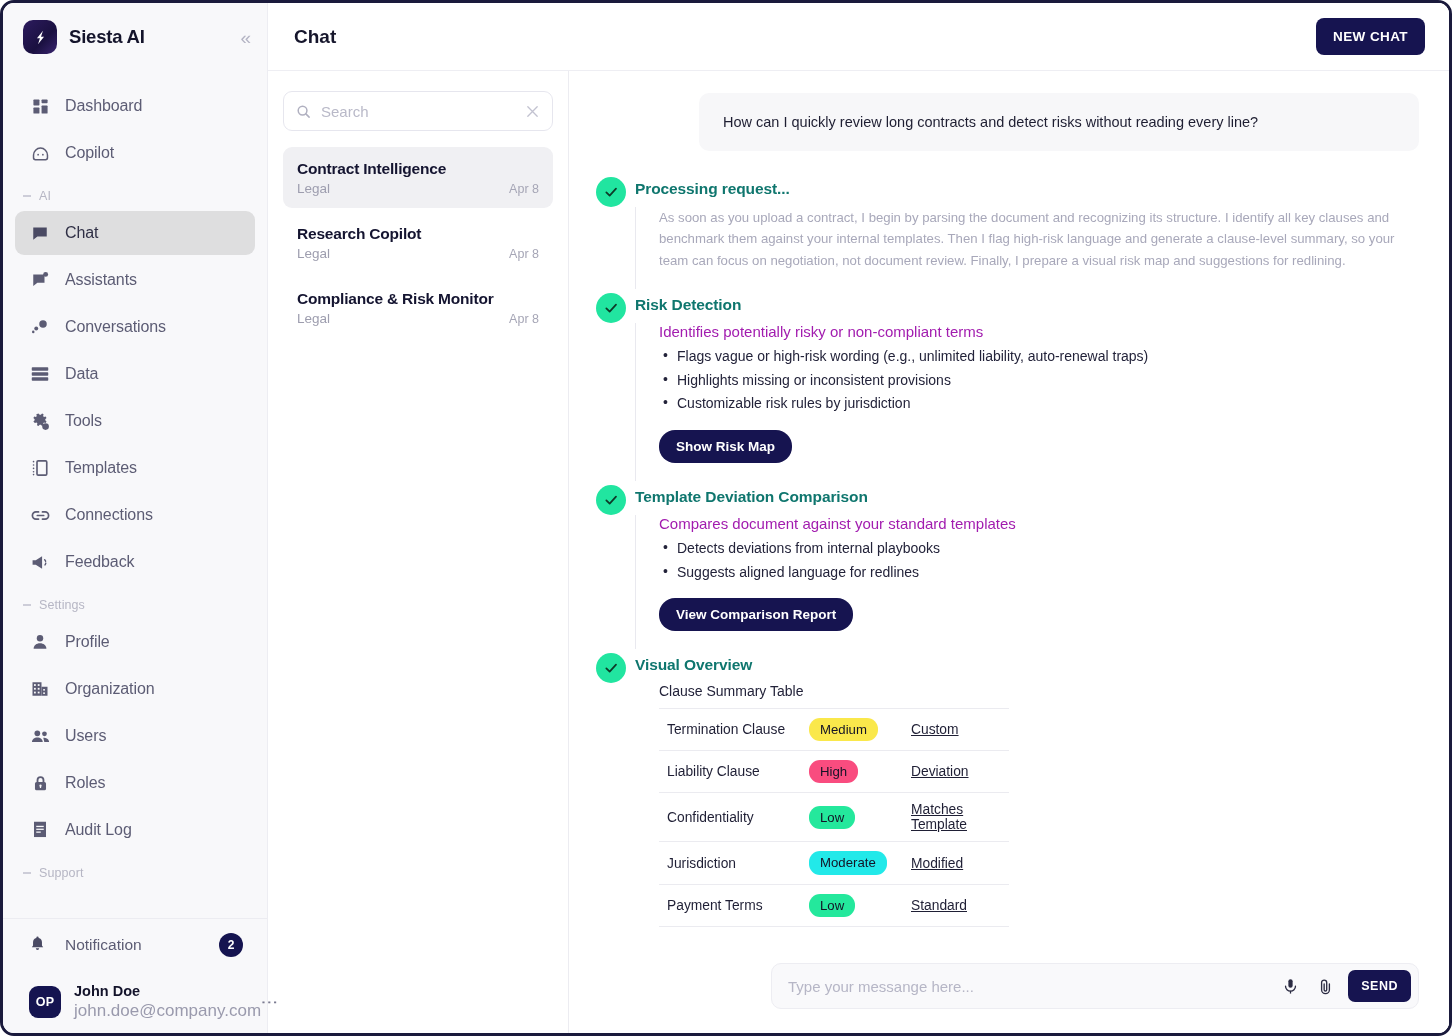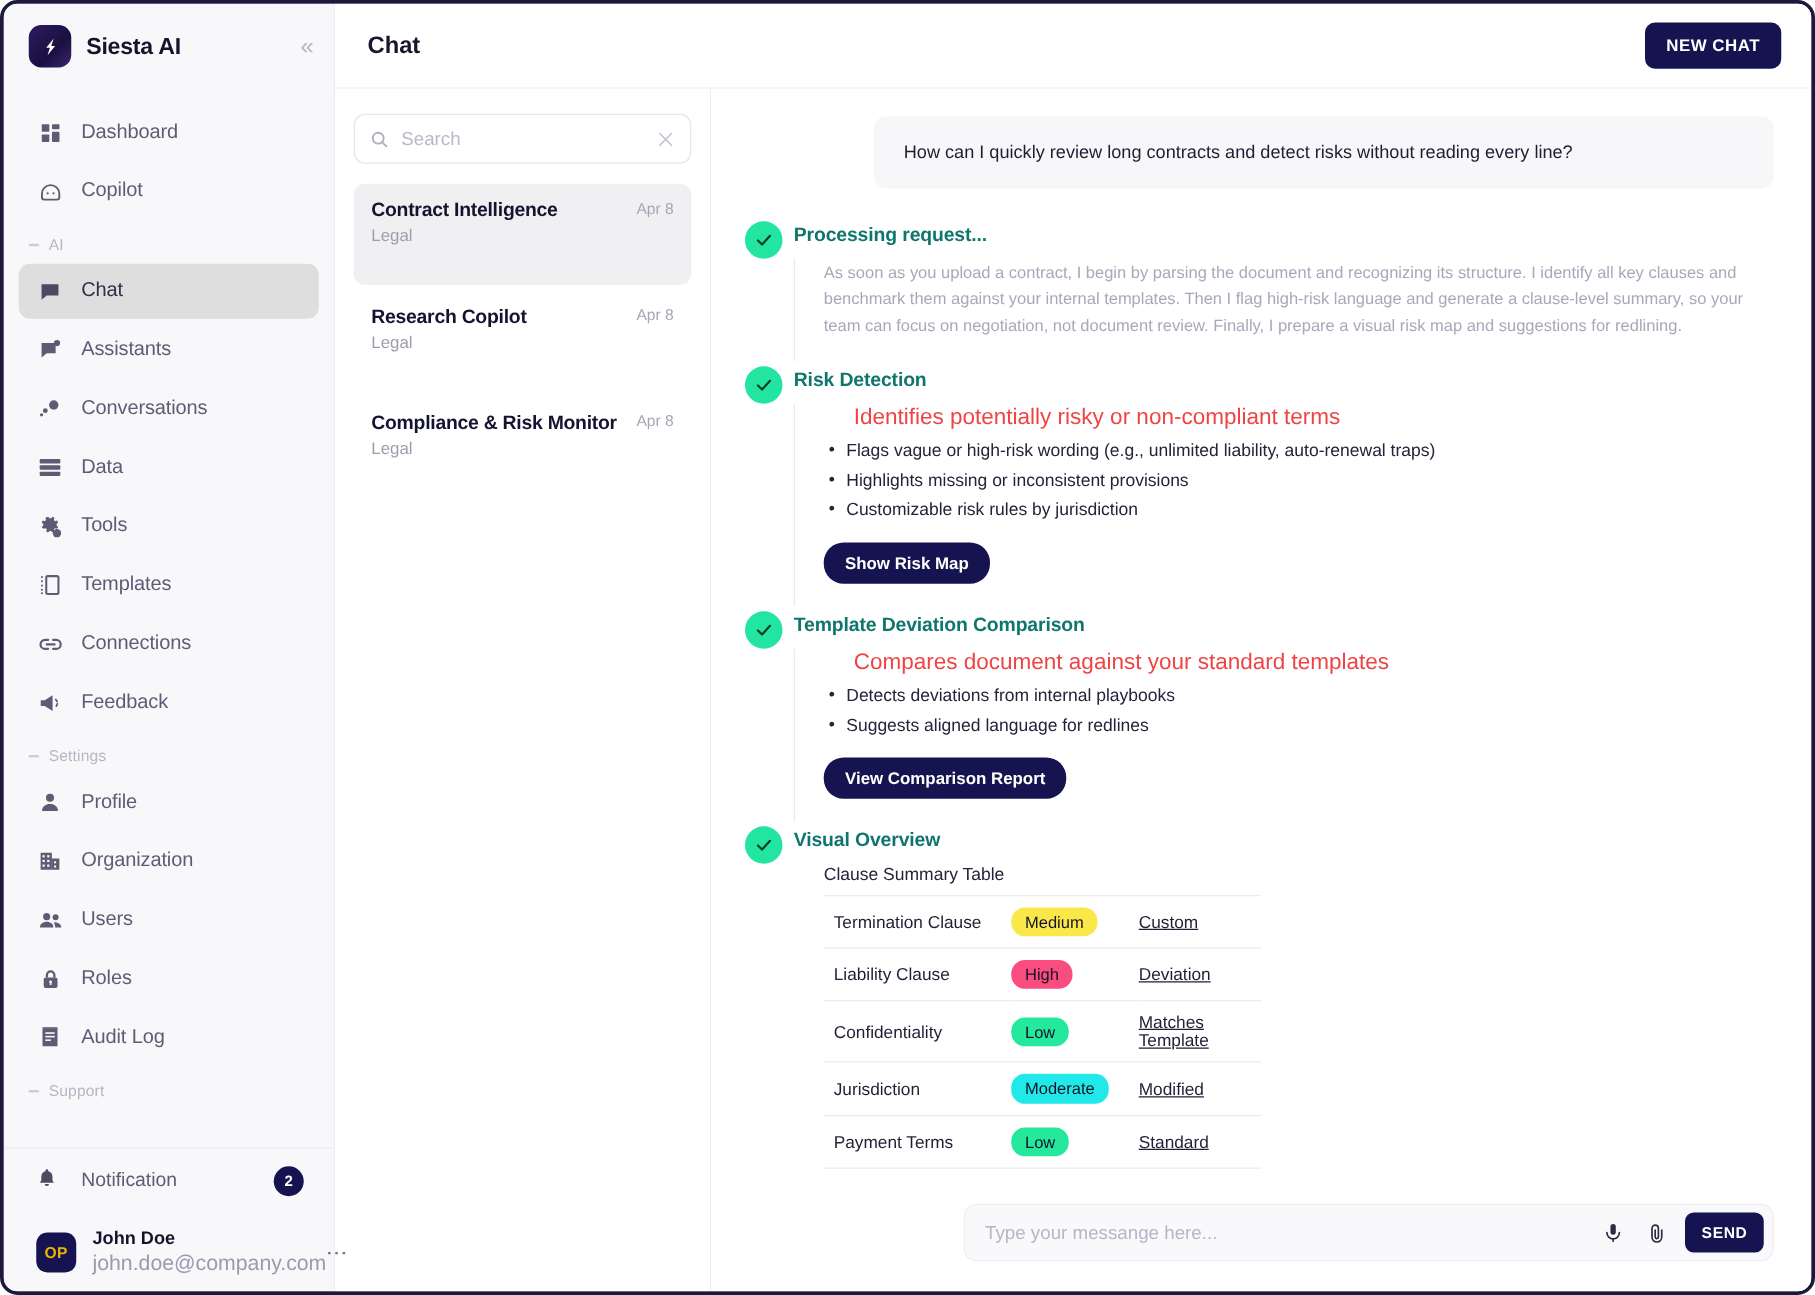--- a/index.html
+++ b/index.html
@@ -90,21 +90,21 @@
     margin-left: auto; width: 24px; height: 24px; border-radius: 50%;
     background: #151450; color: #fff; font-size: 12px; font-weight: bold;
     display: flex; align-items: center; justify-content: center;
   }
   .user-row {
     display: flex; align-items: center; height: 62px;
     padding: 0 22px 0 26px;
   }
   .avatar {
     width: 32px; height: 32px; border-radius: 9px; background: #151450;
-    color: #eab308; font-size: 12.5px; font-weight: bold;
+    color: #ffffff; font-size: 12.5px; font-weight: bold;
     display: flex; align-items: center; justify-content: center;
     flex: 0 0 32px; letter-spacing: 0.3px;
   }
   .user-meta { margin-left: 13px; line-height: 1.25; }
   .user-name { font-size: 14.5px; font-weight: bold; color: #13132a; }
   .user-mail { font-size: 17px; color: #9a9aad; }
   .kebab {
     margin-left: auto; color: #7a7a90; font-size: 17px; line-height: 1;
     cursor: pointer; letter-spacing: 0; writing-mode: vertical-rl;
   }
@@ -144,22 +144,22 @@
   .search-wrap .s-ico { color: #b0b0c0; display:flex; }
   .search-input {
     flex: 1 1 auto; border: none; outline: none;
     font-size: 15px; color: #3a3a50; margin-left: 10px;
     font-family: "Liberation Sans", sans-serif; background: transparent;
   }
   .search-input::placeholder { color: #b9b9c8; }
   .clear-ico { color: #c2c2d0; cursor: pointer; display:flex; }
 
   .conv-item {
-    border-radius: 9px; padding: 13px 14px 32px 14px;
-    display: flex; cursor: pointer; margin-bottom: 4px;
+    border-radius: 9px; padding: 13px 14px 12px 14px;
+    display: flex; cursor: pointer; margin-bottom: 4px; align-items: flex-end;
   }
   .conv-item.active { background: #f0f0f3; }
   .conv-main { flex: 1 1 auto; min-width: 0; }
   .conv-title {
     font-size: 15.5px; font-weight: bold; color: #141430;
     letter-spacing: -0.2px; margin-bottom: 3px;
   }
   .conv-sub { font-size: 13.5px; color: #9d9dae; }
   .conv-date { font-size: 12.5px; color: #a6a6b6; margin-left: 8px; flex:0 0 auto;}
 
@@ -189,21 +189,21 @@
   .step-body { flex: 1 1 auto; min-width: 0; padding-top: 3px; }
   .step-title {
     font-size: 15.5px; font-weight: bold; color: #0f766e;
     letter-spacing: -0.1px; margin-bottom: 9px;
   }
   .step-content { border-left: 1px solid #e9e9ef; padding-left: 23px; padding-bottom: 18px; }
   .step-content.noline { border-left: none; padding-left: 24px; }
   .muted-para {
     font-size: 13.2px; color: #a8a8ba; line-height: 1.62; max-width: 800px;
   }
-  .lead { font-size: 18px; color: #ef4444; margin-bottom: 7px; margin-left: 24px; }
+  .lead { font-size: 15px; color: #a21caf; margin-bottom: 7px; }
   .bullets { list-style: none; }
   .bullets li {
     font-size: 14px; color: #23233a; line-height: 1.33;
     padding-left: 18px; position: relative; margin-bottom: 5px;
   }
   .bullets li::before {
     content: "•"; position: absolute; left: 4px; top: -1px; color: #23233a;
   }
   .pill-btn {
     display: inline-block; margin-top: 12px;

